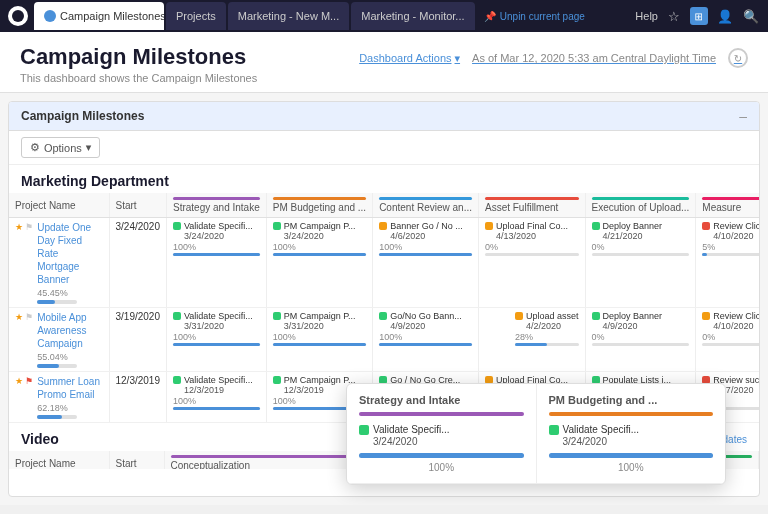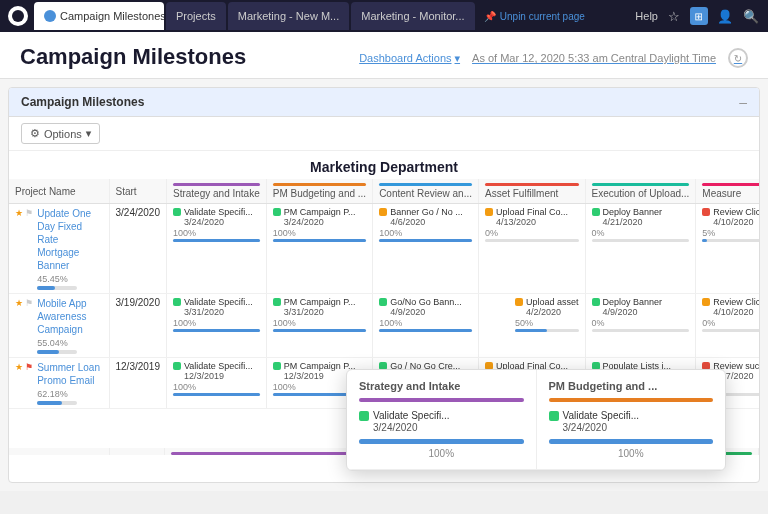--- a/index.html
+++ b/index.html
@@ -201,21 +201,20 @@
       background: #fff;
       color: #555;
     }
 
     
     .section-header {
       display: flex;
       align-items: center;
       justify-content: space-between;
       padding: 8px 12px 4px;
-      flex-direction: column;
     }
     .section-title {
       font-size: 14px;
       font-weight: 600;
       color: #1a1a2e;
     }
     .planned-projected {
       font-size: 10px;
       display: flex;
       gap: 6px;
@@ -462,20 +461,21 @@
     <span class="nav-icon-btn">☆</span>
     <div class="nav-grid-icon">⊞</div>
     <span class="nav-icon-btn">👤</span>
     <span class="nav-icon-btn">🔍</span>
   </div>
 </div>
 
 <div class="page-header">
   <div>
     <div class="page-title">Campaign Milestones</div>
+    <div class="page-subtitle">This dashboard shows the Campaign Milestones</div>
   </div>
   <div class="header-right">
     <div class="dashboard-actions">
       <span>Dashboard Actions</span>
       <span>▾</span>
     </div>
     <span class="as-of">As of Mar 12, 2020 5:33 am Central Daylight Time</span>
     <div class="refresh-icon">↻</div>
   </div>
 </div>
@@ -689,21 +689,21 @@
       </div>
     </td>
                 <td style="min-width: 80px; padding-left: 36px;">
       <div class="task-item">
         <div class="task-dot" style="background:#f39c12"></div>
         <div>
           <div class="task-name">Upload asset</div>
           <div class="task-date">4/2/2020</div>
         </div>
       </div>
-      <div class="task-pct">50%</div>
+      <div class="task-pct">28%</div>
       <div class="task-prog-outer">
         <div class="task-prog-inner" style="width:50%"></div>
       </div>
     </td>
                 <td style="min-width: 80px;">
       <div class="task-item">
         <div class="task-dot" style="background:#2ecc71"></div>
         <div>
           <div class="task-name">Deploy Banner</div>
           <div class="task-date">4/9/2020</div>

